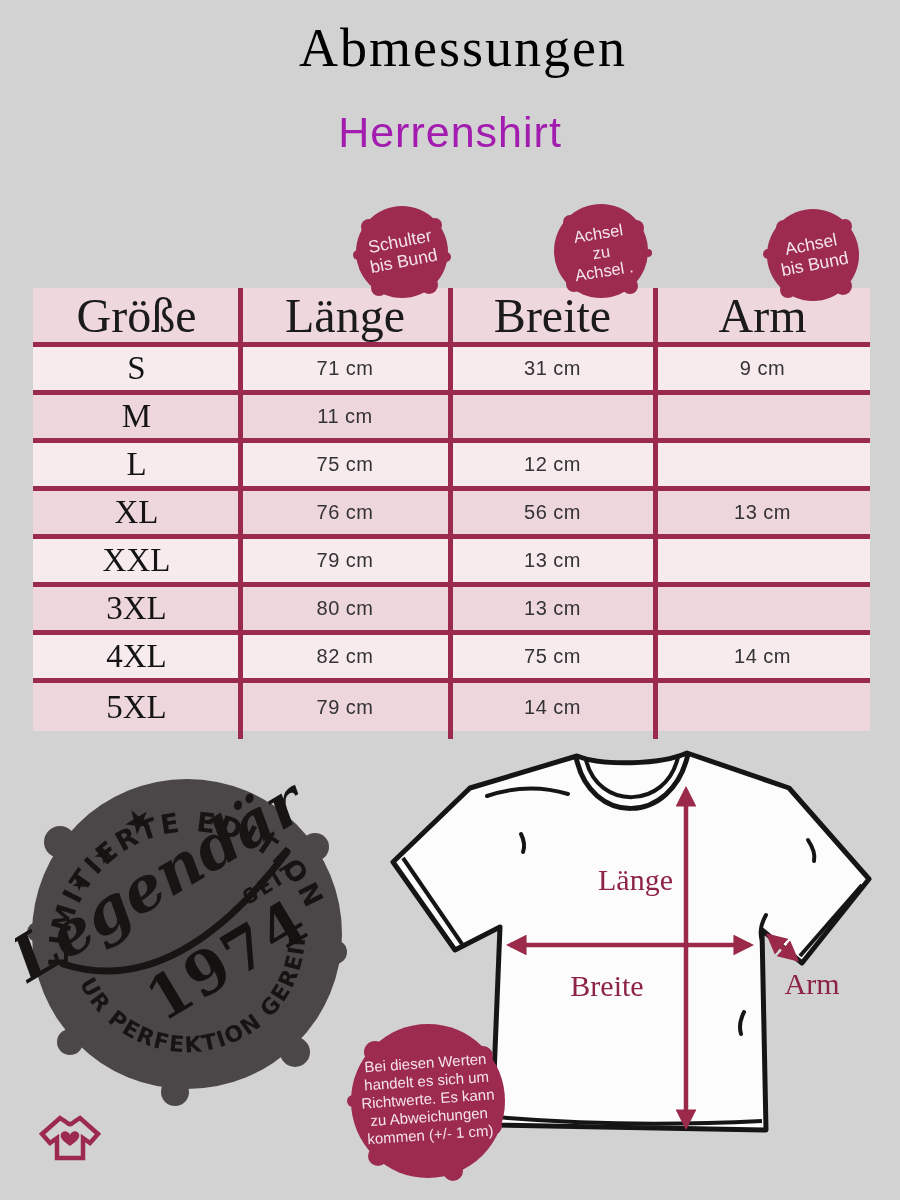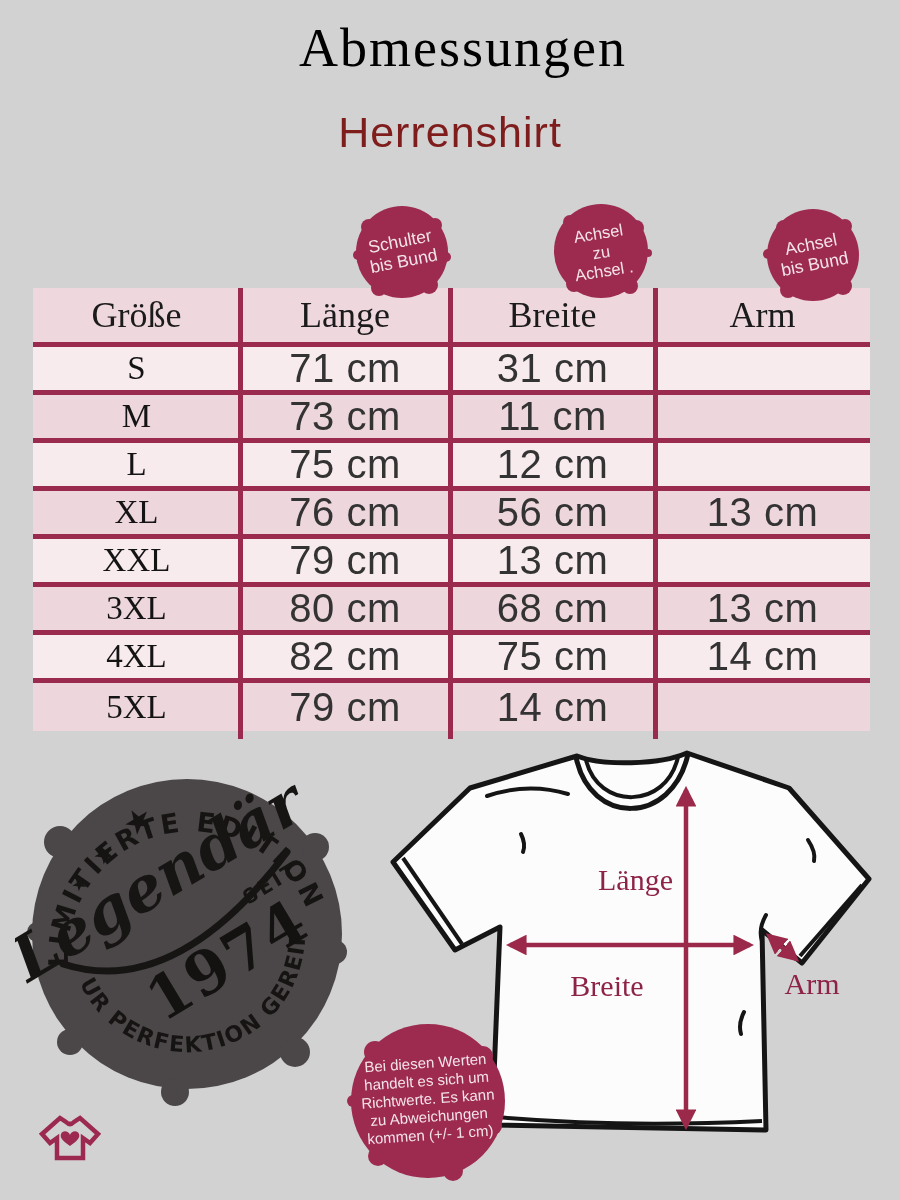--- a/index.html
+++ b/index.html
@@ -9,36 +9,36 @@
     font-family:"Liberation Sans",sans-serif;
   }
   
   .title{
     position:absolute;top:20px;left:0;width:100%;text-align:center;
     font-family:"Liberation Serif",serif;font-weight:500;
     font-size:54px;letter-spacing:2px;color:#000000;line-height:1.05;padding-left:13px;
   }
   .subtitle{
     position:absolute;top:108px;left:0;width:100%;text-align:center;
-    font-weight:300;font-size:43px;letter-spacing:1px;color:#7f1d1d;
+    font-weight:300;font-size:43px;letter-spacing:1px;color:#a21caf;
   }
   
   .sizetable{position:absolute;left:33px;top:288px;width:837px;}
   .trow{
     display:grid;grid-template-columns:207px 210px 205px 215px;
     box-sizing:border-box;border-bottom:5px solid #9b2a4f;
   }
   .trow.last{border-bottom:none;}
   .trow.head{height:59px;background:#efd7de;}
   .trow.dark{height:48px;background:#eed6dd;}
   .trow.light{height:48px;background:#f8ebee;}
   .cell{display:flex;align-items:center;justify-content:center;overflow:hidden;}
-  .hcell{font-family:"Liberation Serif",serif;font-size:36px;color:#1b1b1b;}
+  .hcell{font-family:"Liberation Serif",serif;font-size:48px;color:#1b1b1b;}
   .scell{font-family:"Liberation Serif",serif;font-size:33px;color:#141414;}
-  .vcell{font-weight:300;font-size:40px;color:#333;letter-spacing:0.5px;}
+  .vcell{font-weight:300;font-size:20px;color:#333;letter-spacing:0.5px;}
   .vline{position:absolute;top:0;width:5px;height:calc(100% + 8px);background:#9b2a4f;}
   .vline.v1{left:205px}.vline.v2{left:415px}.vline.v3{left:620px}
   
   .abs{position:absolute;}
   .badge-text{fill:#f4e3e9;font-family:"Liberation Sans",sans-serif;}
   .stamp-ink{fill:#161413;font-family:"DejaVu Sans",sans-serif;font-weight:bold;}
   .diagram-label{fill:#8e2348;font-family:"Liberation Serif",serif;font-size:30px;}
 </style>
 </head>
 <body>
@@ -52,24 +52,24 @@
     <div class="trow head">
       <div class="cell hcell">Größe</div>
       <div class="cell hcell">Länge</div>
       <div class="cell hcell">Breite</div>
       <div class="cell hcell">Arm</div>
     </div>
     <div class="trow light">
       <div class="cell scell">S</div>
       <div class="cell vcell">71 cm</div>
       <div class="cell vcell">31 cm</div>
+      <div class="cell vcell">9 cm</div>
     </div>
     <div class="trow dark">
       <div class="cell scell">M</div>
-      <div class="cell vcell">73 cm</div>
       <div class="cell vcell">11 cm</div>
     </div>
     <div class="trow light">
       <div class="cell scell">L</div>
       <div class="cell vcell">75 cm</div>
       <div class="cell vcell">12 cm</div>
     </div>
     <div class="trow dark">
       <div class="cell scell">XL</div>
       <div class="cell vcell">76 cm</div>
@@ -77,21 +77,20 @@
       <div class="cell vcell">13 cm</div>
     </div>
     <div class="trow light">
       <div class="cell scell">XXL</div>
       <div class="cell vcell">79 cm</div>
       <div class="cell vcell">13 cm</div>
     </div>
     <div class="trow dark">
       <div class="cell scell">3XL</div>
       <div class="cell vcell">80 cm</div>
-      <div class="cell vcell">68 cm</div>
       <div class="cell vcell">13 cm</div>
     </div>
     <div class="trow light">
       <div class="cell scell">4XL</div>
       <div class="cell vcell">82 cm</div>
       <div class="cell vcell">75 cm</div>
       <div class="cell vcell">14 cm</div>
     </div>
     <div class="trow dark last">
       <div class="cell scell">5XL</div>

